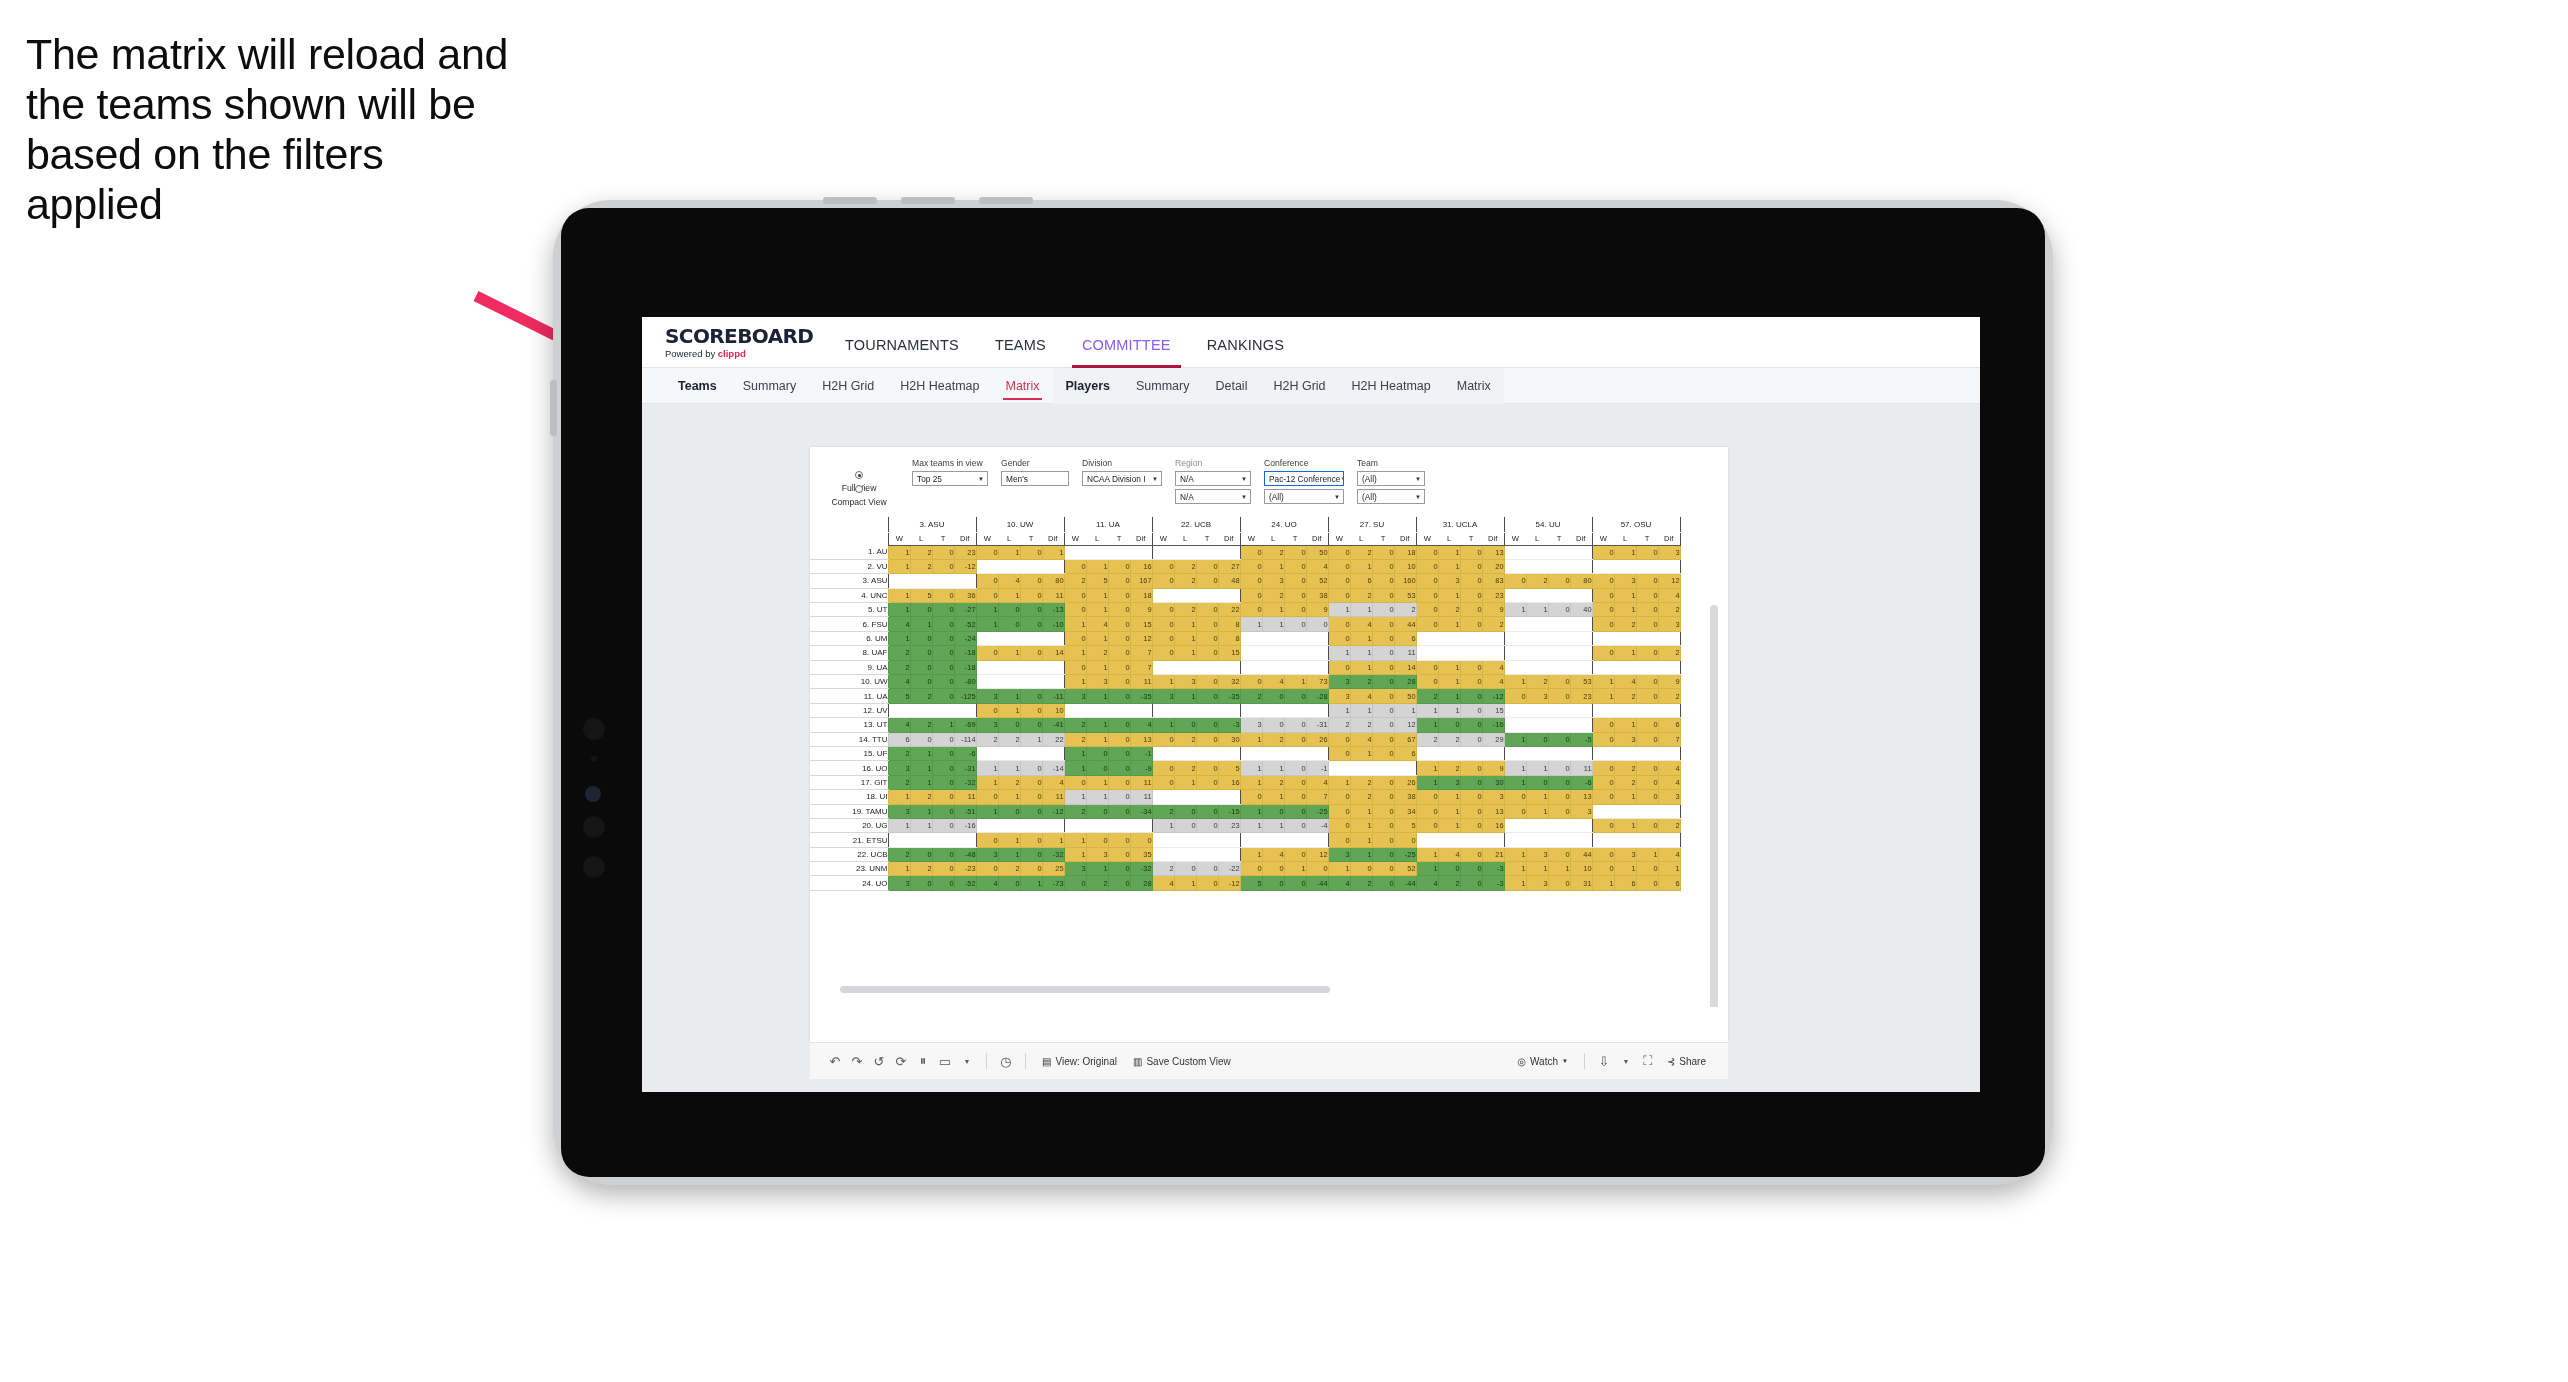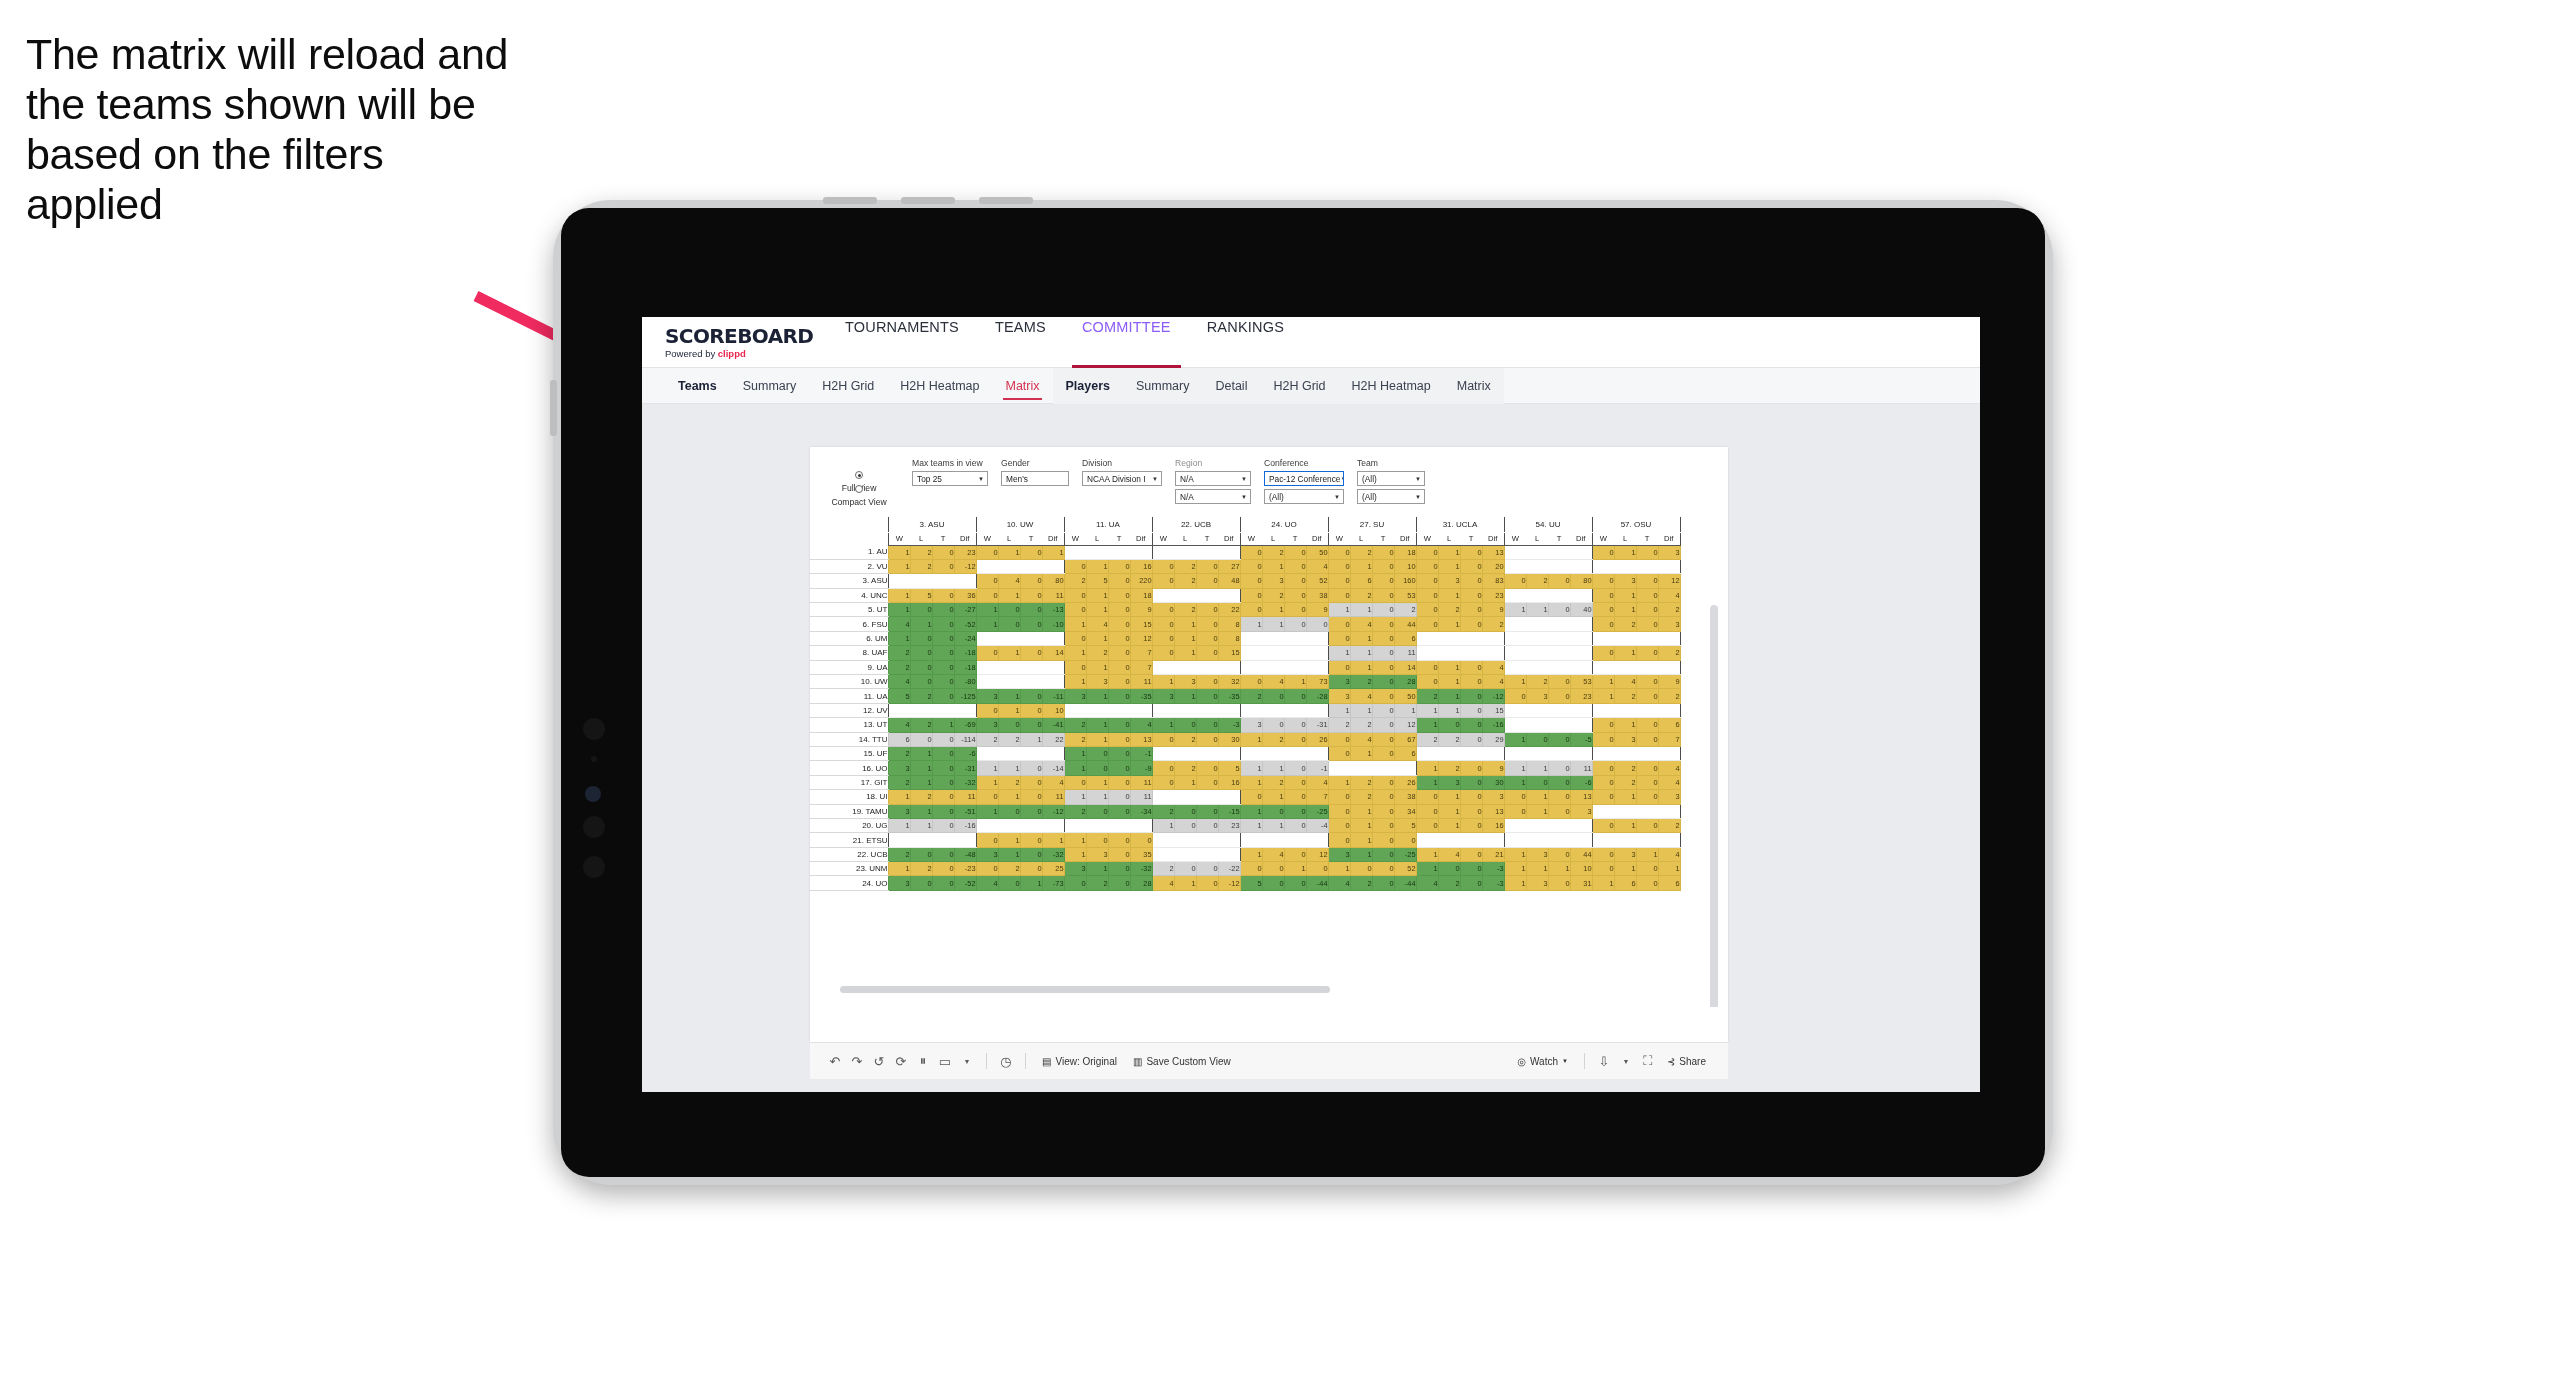--- a/index.html
+++ b/index.html
@@ -63,21 +63,21 @@
   #logo .logo-main {
     font-family: "DejaVu Sans", sans-serif;
     font-weight: bold; font-size: 20px; letter-spacing: -0.6px;
     color: #1b2236; line-height: 1;
   }
   #logo .logo-sub { font-size: 9.5px; color: #1b2236; margin-top: 2px; }
   #logo .logo-sub b { color: #e8254f; }
   .topnav { display: flex; align-items: flex-end; height: 51px; margin-left: 30px; }
   .topnav-item {
     font-size: 14.5px; color: #2a2f3a; letter-spacing: .2px;
-    padding: 0 18px 33px 18px; cursor: pointer; position: relative;
+    padding: 0 18px 15px 18px; cursor: pointer; position: relative;
   }
   .topnav-item.active { color: #8b5cf6; }
   .topnav-item.active::after {
     content: ""; position: absolute; left: 8px; right: 8px; bottom: 0;
     height: 3px; background: #b0143c;
   }
 
   
   #subbar {
     height: 36px; background: #f6f7f9;
@@ -467,21 +467,21 @@
                   <td class="cell colw e"></td>
                   <td class="cell colw e"></td>
                   <td class="cell colw e gr"></td>
                   <td class="cell colw y gl">0</td>
                   <td class="cell colw y">4</td>
                   <td class="cell colw y">0</td>
                   <td class="cell colw y gr">80</td>
                   <td class="cell colw y gl">2</td>
                   <td class="cell colw y">5</td>
                   <td class="cell colw y">0</td>
-                  <td class="cell colw y gr">220</td>
+                  <td class="cell colw y gr">167</td>
                   <td class="cell colw y gl">0</td>
                   <td class="cell colw y">2</td>
                   <td class="cell colw y">0</td>
                   <td class="cell colw y gr">48</td>
                   <td class="cell colw y gl">0</td>
                   <td class="cell colw y">3</td>
                   <td class="cell colw y">0</td>
                   <td class="cell colw y gr">52</td>
                   <td class="cell colw y gl">0</td>
                   <td class="cell colw y">6</td>

